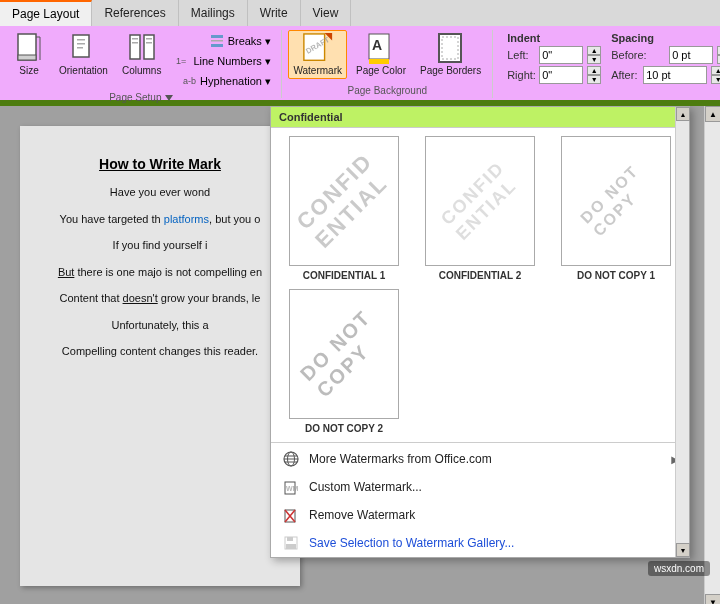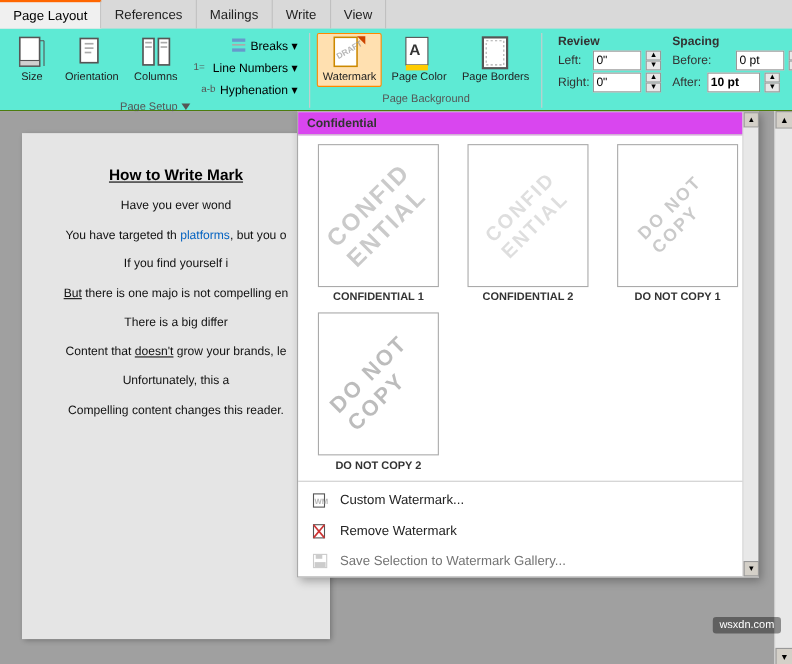--- a/index.html
+++ b/index.html
@@ -8,22 +8,22 @@
       font-size: 12px;
       background: #d4d0c8;
       width: 720px;
       height: 604px;
       overflow: hidden;
       position: relative;
     }
 
     
     .ribbon {
-      background: #5eead4;
-      border-bottom: 1px solid #4d7c0f;
+      background: #f0abfc;
+      border-bottom: 6px solid #4d7c0f;
     }
 
     .ribbon-tabs {
       display: flex;
       background: #d9d9d9;
       height: 26px;
     }
 
     .ribbon-tab {
       padding: 4px 12px;
@@ -257,21 +257,21 @@
       top: 0;
       left: 270px;
       width: 420px;
       background: white;
       border: 1px solid #aaa;
       box-shadow: 3px 3px 8px rgba(0,0,0,0.3);
       z-index: 100;
     }
 
     .watermark-panel-header {
-      background: #d946ef;
+      background: #bef264;
       padding: 4px 8px;
       font-size: 11px;
       font-weight: bold;
       color: #333;
       border-bottom: 1px solid #ccc;
     }
 
     .watermark-grid {
       display: grid;
       grid-template-columns: repeat(3, 1fr);
@@ -338,21 +338,21 @@
       display: flex;
       align-items: center;
       gap: 8px;
       padding: 4px 10px;
       cursor: pointer;
       font-size: 12px;
       color: #222;
     }
 
     .watermark-menu-item.disabled {
-      color: #737373;
+      color: #1d4ed8;
       cursor: default;
     }
 
     .menu-icon-box {
       width: 20px;
       height: 20px;
       display: flex;
       align-items: center;
       justify-content: center;
     }
@@ -530,21 +530,21 @@
           <span class="ribbon-btn-label">Page Borders</span>
         </div>
       </div>
       <span class="ribbon-group-label">Page Background</span>
     </div>
 
     <div class="ribbon-group" style="border-right:none;">
       <div class="ribbon-group-content">
         <div class="indent-spacing">
           <div class="field-group">
-            <span class="field-group-label">Review</span>
+            <span class="field-group-label">Indent</span>
             <div class="field-row">
               <span class="field-label">Left:</span>
               <input class="field-input" value="0&quot;" readonly="" style="width: 44px;">
               <div class="spinner">
                 <div class="spinner-btn">▲</div>
                 <div class="spinner-btn">▼</div>
               </div>
             </div>
             <div class="field-row">
               <span class="field-label">Right:</span>
@@ -560,21 +560,21 @@
             <div class="field-row">
               <span class="field-label">Before:</span>
               <input class="field-input" value="0 pt" readonly="" style="width: 44px; margin-left: 26px;">
               <div class="spinner">
                 <div class="spinner-btn">▲</div>
                 <div class="spinner-btn">▼</div>
               </div>
             </div>
             <div class="field-row">
               <span class="field-label">After:</span>
-              <input class="field-input" value="10 pt" readonly="" style="width: 48px; font-weight: bold;">
+              <input class="field-input" value="10 pt" readonly="" style="width: 64px;">
               <div class="spinner">
                 <div class="spinner-btn">▲</div>
                 <div class="spinner-btn">▼</div>
               </div>
             </div>
           </div>
         </div>
       </div>
       <span class="ribbon-group-label">&nbsp;</span>
     </div>
@@ -583,21 +583,20 @@
 
 <div class="main-area">
 
   <div class="document-area">
     <div class="document-page">
       <div class="doc-title">How to Write Mark</div>
       <div class="doc-para">Have you ever wond</div>
       <div class="doc-para">You have targeted th <span class="doc-link">platforms</span>, but you o</div>
       <div class="doc-para">If you find yourself i</div>
       <div class="doc-para"><span style="text-decoration:underline">But</span> there is one majo is not compelling en</div>
-      <div class="doc-para">There is a big differ</div>
       <div class="doc-para">Content that <span style="text-decoration:underline">doesn't</span> grow your brands, le</div>
       <div class="doc-para">Unfortunately, this a</div>
       <div class="doc-para">Compelling content changes this reader.</div>
     </div>
   </div>
 
   <div class="right-sidebar">
     <div class="scrollbar-btn">▲</div>
     <div class="scrollbar-track"></div>
     <div class="scrollbar-btn">▼</div>
@@ -634,20 +633,33 @@
       <div class="watermark-item">
         <div class="watermark-thumb">
           <span class="watermark-text-diagonal" style="font-size:20px;color:rgba(160,160,160,0.7);">DO NOT<br>COPY</span>
         </div>
         <span class="watermark-label">DO NOT COPY 2</span>
       </div>
     </div>
 
     <hr class="watermark-panel-divider">
 
+    <div class="watermark-menu-item">
+      <div class="menu-icon-box">
+        <svg width="16" height="16" viewBox="0 0 16 16">
+          <circle cx="8" cy="8" r="7" fill="none" stroke="#555" stroke-width="1.2"></circle>
+          <ellipse cx="8" cy="8" rx="3.5" ry="7" fill="none" stroke="#555" stroke-width="1"></ellipse>
+          <line x1="1" y1="8" x2="15" y2="8" stroke="#555" stroke-width="1"></line>
+          <line x1="2" y1="5" x2="14" y2="5" stroke="#555" stroke-width="1"></line>
+          <line x1="2" y1="11" x2="14" y2="11" stroke="#555" stroke-width="1"></line>
+        </svg>
+      </div>
+      <span>More Watermarks from Office.com</span>
+      <span class="menu-arrow">▶</span>
+    </div>
 
     <div class="watermark-menu-item">
       <div class="menu-icon-box">
         <svg width="16" height="16" viewBox="0 0 16 16">
           <rect x="2" y="3" width="10" height="12" fill="white" stroke="#555" stroke-width="1"></rect>
           <text x="3" y="12" font-size="7" fill="rgba(150,150,150,0.7)" font-weight="bold">WM</text>
         </svg>
       </div>
       <span>Custom Watermark...</span>
     </div>

